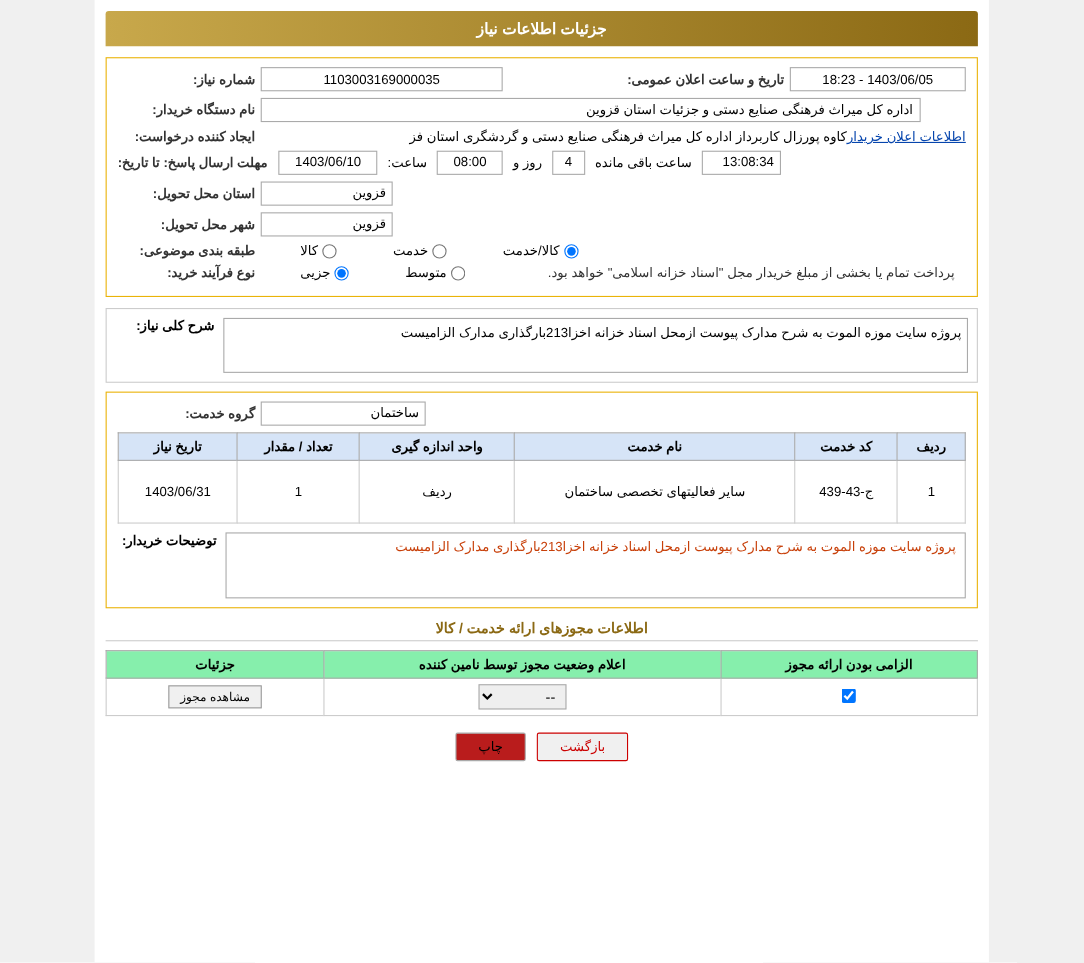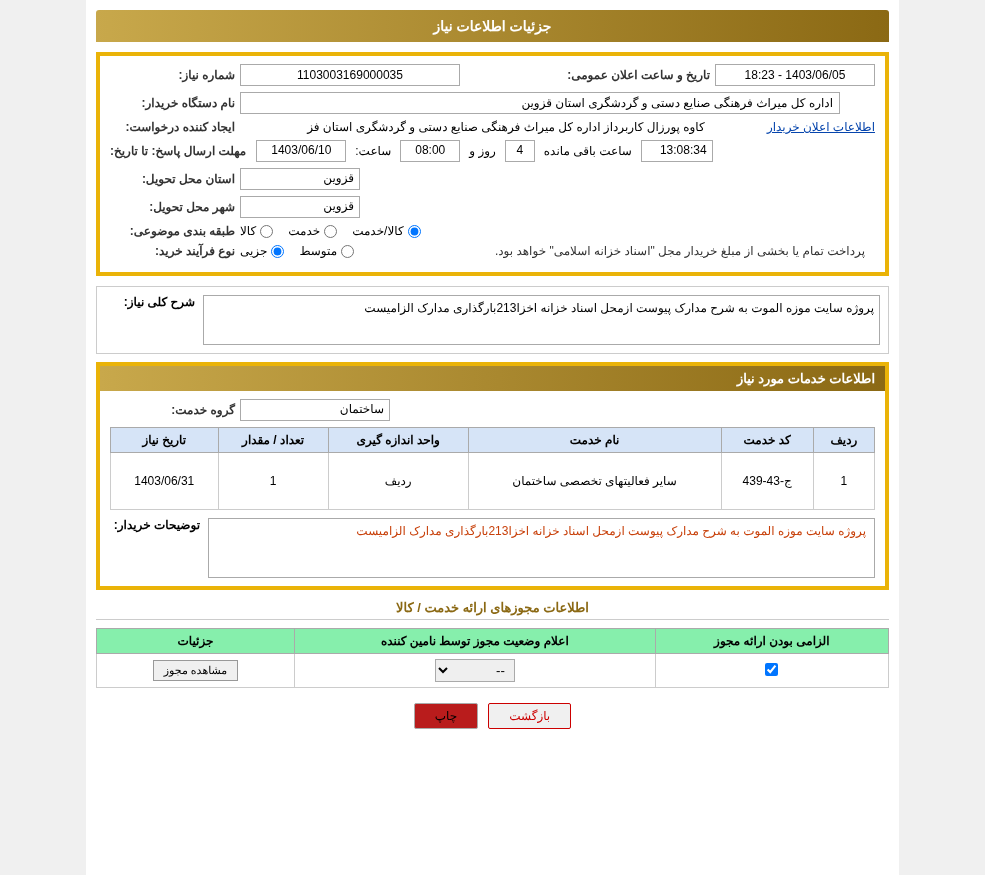--- a/index.html
+++ b/index.html
@@ -20,21 +20,21 @@
       background: linear-gradient(to left, #8B6914, #c8a84b);
       color: #fff;
       text-align: center;
       padding: 8px 15px;
       font-size: 14px;
       font-weight: bold;
       border-radius: 3px 3px 0 0;
       margin-bottom: 10px;
     }
     .section {
-      border: 4px solid #eab308;
+      border: 1px solid #eab308;
       margin-bottom: 10px;
       background: #fff;
     }
     .section-title {
       background: linear-gradient(to left, #8B6914, #c8a84b);
       color: #fff;
       padding: 5px 10px;
       font-size: 13px;
       font-weight: bold;
       text-align: right;
@@ -74,20 +74,21 @@
       display: flex;
       align-items: center;
       flex-direction: row-reverse;
       gap: 15px;
     }
     .radio-item {
       display: flex;
       align-items: center;
       gap: 4px;
       flex-direction: row-reverse;
+      margin-left: 36px;
     }
     .link-text {
       color: #0645ad;
       cursor: pointer;
       text-decoration: underline;
     }
     table.data-table {
       width: 100%;
       border-collapse: collapse;
       margin-top: 5px;
@@ -195,26 +196,26 @@
       <div class="info-row">
         <span class="info-label">شماره نیاز:</span>
         <div class="input-box" style="min-width:220px; text-align:center;">1103003169000035</div>
         <span style="flex:1;"></span>
         <span class="info-label">تاریخ و ساعت اعلان عمومی:</span>
         <div class="input-box" style="min-width:160px; text-align:center;">1403/06/05 - 18:23</div>
       </div>
 
       <div class="info-row">
         <span class="info-label">نام دستگاه خریدار:</span>
-        <div class="input-box" style="min-width:600px;">اداره کل میراث فرهنگی  صنایع دستی و گردشگری استان قزوین</div>
+        <div class="input-box" style="min-width:600px;">اداره کل میراث فرهنگی  صنایع دستی و جزئیات استان قزوین</div>
       </div>
 
       <div class="info-row">
         <span class="info-label">ایجاد کننده درخواست:</span>
-        <span style="flex:1; text-align:center; padding-left:5px;">کاوه پورزال کاربرداز اداره کل میراث فرهنگی  صنایع دستی و گردشگری استان فز</span>
+        <span style="flex:1; text-align:right; padding-left:5px;">کاوه پورزال کاربرداز اداره کل میراث فرهنگی  صنایع دستی و گردشگری استان فز</span>
         <span class="link-text">اطلاعات اعلان خریدار</span>
       </div>
 
       <div style="display:flex; align-items:center; flex-direction:row-reverse; gap:5px; margin-bottom:6px;">
         <span class="info-label">مهلت ارسال پاسخ: تا تاریخ:</span>
         <div class="small-box" style="min-width:90px; text-align:center;">1403/06/10</div>
         <span style="margin: 0 4px;">ساعت:</span>
         <div class="small-box" style="min-width:60px; text-align:center;">08:00</div>
         <span style="margin: 0 4px;">روز و</span>
         <div class="small-box" style="min-width:30px; text-align:center;">4</div>
@@ -267,21 +268,20 @@
 
     </div>
   </div>
 
   <div style="display:flex; align-items:flex-start; flex-direction:row-reverse; gap:8px; margin-bottom:8px; border:1px solid #ccc; padding:8px;">
     <span style="font-weight:bold; min-width:90px; text-align:right;">شرح کلی نیاز:</span>
     <div style="flex:1; border:1px solid #aaa; padding:5px; min-height:50px; background:#fff; text-align:right;">پروژه سایت موزه الموت به شرح مدارک پیوست ازمحل اسناد خزانه اخزا213بارگذاری مدارک الزامیست</div>
   </div>
 
   <div class="section">
-    <div class="section-title">اطلاعات خدمات مورد نیاز</div>
     <div class="section-body">
 
       <div class="info-row">
         <span class="info-label">گروه خدمت:</span>
         <div class="small-box" style="min-width:150px;">ساختمان</div>
       </div>
 
       <table class="data-table">
         <thead>
           <tr>

